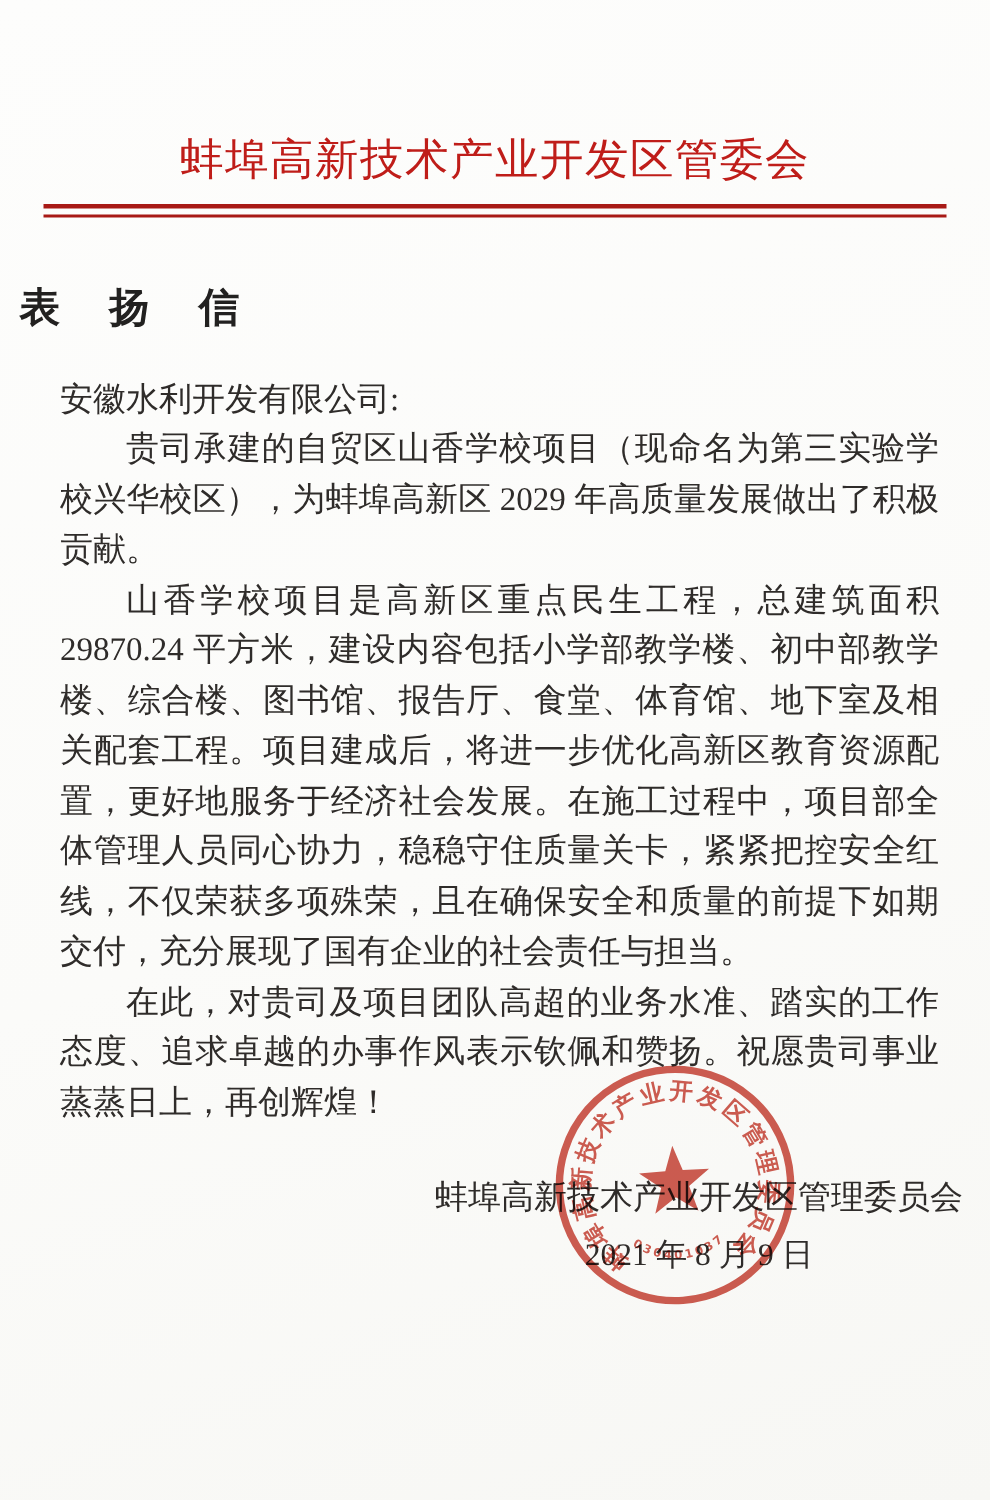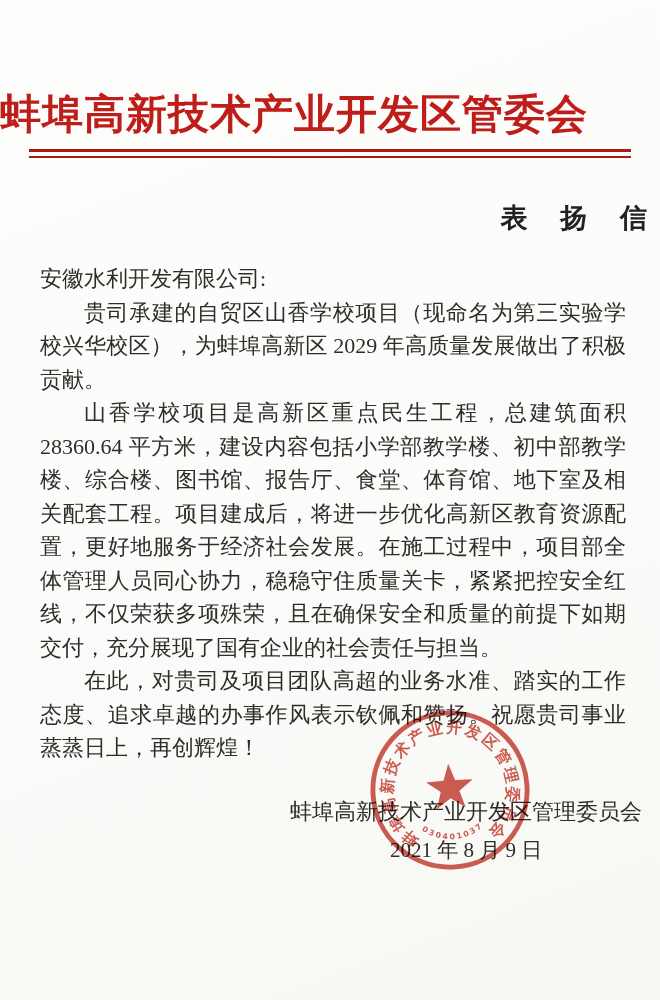--- a/index.html
+++ b/index.html
@@ -11,36 +11,37 @@
     position: relative;
     width: 660px;
     height: 1000px;
     margin: 0 auto;
     background: linear-gradient(160deg, #fdfdfc 0%, #fbfbf9 55%, #f7f7f4 100%);
     overflow: hidden;
     font-family: "Liberation Serif", "DejaVu Serif", serif;
   }
   .letterhead {
     padding-top: 92px;
-    font-size: 41px;
-    font-weight: bold;
+    text-align: center;
+    font-size: 29px;
+    font-weight: normal;
     letter-spacing: 1px;
     color: #bf1d19;
     line-height: 1.1;
     white-space: nowrap;
   }
   .red-rule {
     margin: 12px 29px 0 29px;
     border-top: 3px solid #a81a16;
     border-bottom: 2px solid #a81a16;
     height: 4px;
   }
   .letter-title {
     margin-top: 42px;
-    text-align: right;
+    text-align: left;
     font-size: 27px;
     font-weight: bold;
     letter-spacing: 13px;
     text-indent: 13px;
     color: #222120;
   }
   .letter-body {
     margin: 26px 34px 0 40px;
     font-size: 22px;
     line-height: 33.5px;
@@ -92,21 +93,21 @@
 
   <div class="letterhead">蚌埠高新技术产业开发区管委会</div>
 
   <div class="red-rule"></div>
 
   <div class="letter-title">表 扬 信</div>
 
   <div class="letter-body">
     <p class="salutation">安徽水利开发有限公司:</p>
     <p class="para">贵司承建的自贸区山香学校项目（现命名为第三实验学校兴华校区），为蚌埠高新区 2029 年高质量发展做出了积极贡献。</p>
-    <p class="para">山香学校项目是高新区重点民生工程，总建筑面积 28360.64 平方米，建设内容包括小学部教学楼、初中部教学楼、综合楼、图书馆、报告厅、食堂、体育馆、地下室及相关配套工程。项目建成后，将进一步优化高新区教育资源配置，更好地服务于经济社会发展。在施工过程中，项目部全体管理人员同心协力，稳稳守住质量关卡，紧紧把控安全红线，不仅荣获多项殊荣，且在确保安全和质量的前提下如期交付，充分展现了国有企业的社会责任与担当。</p>
+    <p class="para">山香学校项目是高新区重点民生工程，总建筑面积 29870.24 平方米，建设内容包括小学部教学楼、初中部教学楼、综合楼、图书馆、报告厅、食堂、体育馆、地下室及相关配套工程。项目建成后，将进一步优化高新区教育资源配置，更好地服务于经济社会发展。在施工过程中，项目部全体管理人员同心协力，稳稳守住质量关卡，紧紧把控安全红线，不仅荣获多项殊荣，且在确保安全和质量的前提下如期交付，充分展现了国有企业的社会责任与担当。</p>
     <p class="para">在此，对贵司及项目团队高超的业务水准、踏实的工作态度、追求卓越的办事作风表示钦佩和赞扬。祝愿贵司事业蒸蒸日上，再创辉煌！</p>
   </div>
 
   <div class="sign-block">
     <div class="sign-inner">
       <div class="signature">蚌埠高新技术产业开发区管理委员会</div>
       <div class="sign-date">2021 年 8 月 9 日</div>
     </div>
   </div>
 

